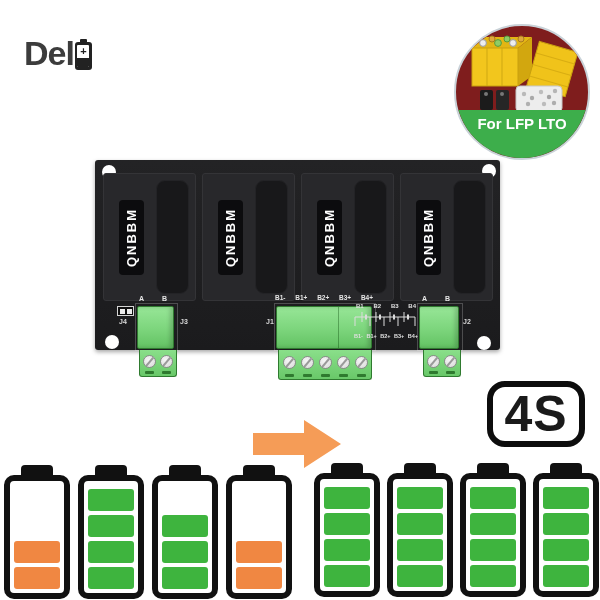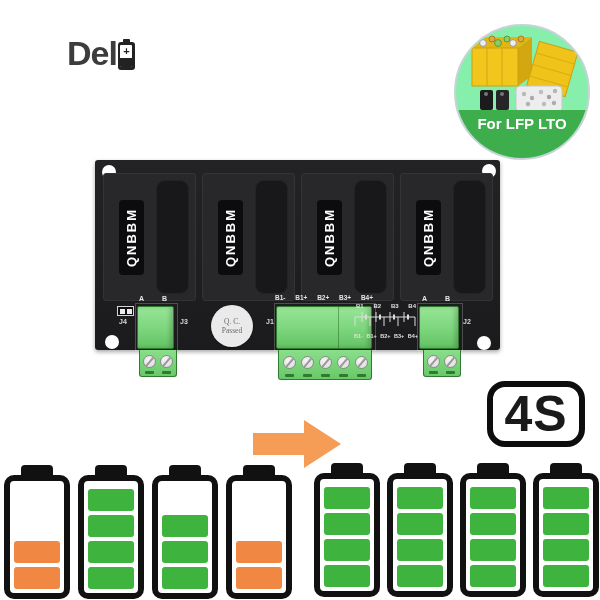--- a/index.html
+++ b/index.html
@@ -1,34 +1,34 @@
 <!DOCTYPE html>
 <html style="--brand-prefix: #3c3c3c; --brand-suffix: #21a351; --band: #3dae4b; --arrow: #f59c57;"><head>
 <meta charset="utf-8">
 <style>
   html,body{margin:0;padding:0;background:#fff;}
   .page{position:relative;width:600px;height:600px;background:#fff;overflow:hidden;
         font-family:"Liberation Sans",sans-serif;}
 
   
   .logo{position:absolute;left:24px;top:36px;display:flex;align-items:flex-end;height:34px;}
-  .logo .t{font-size:34px;font-weight:700;letter-spacing:-1px;line-height:1;margin-left:43px;}
+  .logo .t{font-size:34px;font-weight:700;letter-spacing:-1px;line-height:1;}
   .logo .t1{color:var(--brand-prefix,#3c3c3c);}
   .logo .t2{color:var(--brand-suffix,#21a351);}
   .logo-batt{position:relative;width:17px;height:31px;margin:0 2px 0 1px;display:inline-block;}
   .lb-cap{position:absolute;left:5px;top:0;width:7px;height:4px;background:#222;border-radius:1px;}
   .lb-body{position:absolute;left:0;top:3px;width:17px;height:28px;background:#222;border-radius:3px;}
   .lb-inner{position:absolute;left:2.5px;top:3px;width:12px;height:22px;background:#fff;border-radius:1px;overflow:hidden;}
   .lb-plus{position:absolute;left:0;top:0;width:12px;height:11px;color:#222;font-size:11px;font-weight:700;
            display:flex;align-items:center;justify-content:center;}
   .lb-fill{position:absolute;left:0;bottom:0;width:12px;height:9px;background:#222;}
 
   
   .compat{position:absolute;left:454px;top:24px;width:132px;height:132px;border-radius:50%;
-          border:2px solid #c9d2d8;background:#86efac;overflow:hidden;}
+          border:2px solid #c9d2d8;background:#7f1d1d;overflow:hidden;}
   .compat svg{position:absolute;left:0;top:0;}
   .compat-band{position:absolute;left:0;top:84px;width:100%;height:48px;background:var(--band,#3dae4b);
                color:#fff;font-weight:700;font-size:15px;text-align:center;line-height:19px;padding-top:4px;box-sizing:border-box;}
 
   
   .board{position:absolute;left:95px;top:160px;width:405px;height:190px;background:linear-gradient(180deg,#232325,#1b1b1d);
          border-radius:3px;box-shadow:0 2px 4px rgba(0,0,0,.35);}
   .module{position:absolute;top:13px;width:93px;height:128px;background:#28282b;border:1px solid #343437;
           border-radius:3px;box-sizing:border-box;}
   .m1{left:8px;} .m2{left:107px;} .m3{left:206px;} .m4{left:305px;}
@@ -174,24 +174,20 @@
     <div class="ref silk" style="left:24px;top:158px;">J4</div>
 
     <div class="pin-row" style="left:44px;top:135px;width:28px;font-size:7px;">
         <span>A</span>
         <span>B</span>
       </div>
     <div class="silk-box" style="left:40px;top:143px;width:41px;height:46px;"></div>
     <div class="term-upper" style="left:42px;top:146px;width:37px;height:43px;"></div>
     <div class="ref silk" style="left:85px;top:158px;">J3</div>
 
-    <div class="qc">
-      <div>Q. C.</div>
-      <div>Passed</div>
-    </div>
 
     <div class="ref silk" style="left:171px;top:158px;">J1</div>
     <div class="pin-row" style="left:180px;top:134px;width:98px;font-size:6.5px;">
         <span>B1-</span>
         <span>B1+</span>
         <span>B2+</span>
         <span>B3+</span>
         <span>B4+</span>
       </div>
     <div class="silk-box" style="left:179px;top:143px;width:100px;height:46px;"></div>

